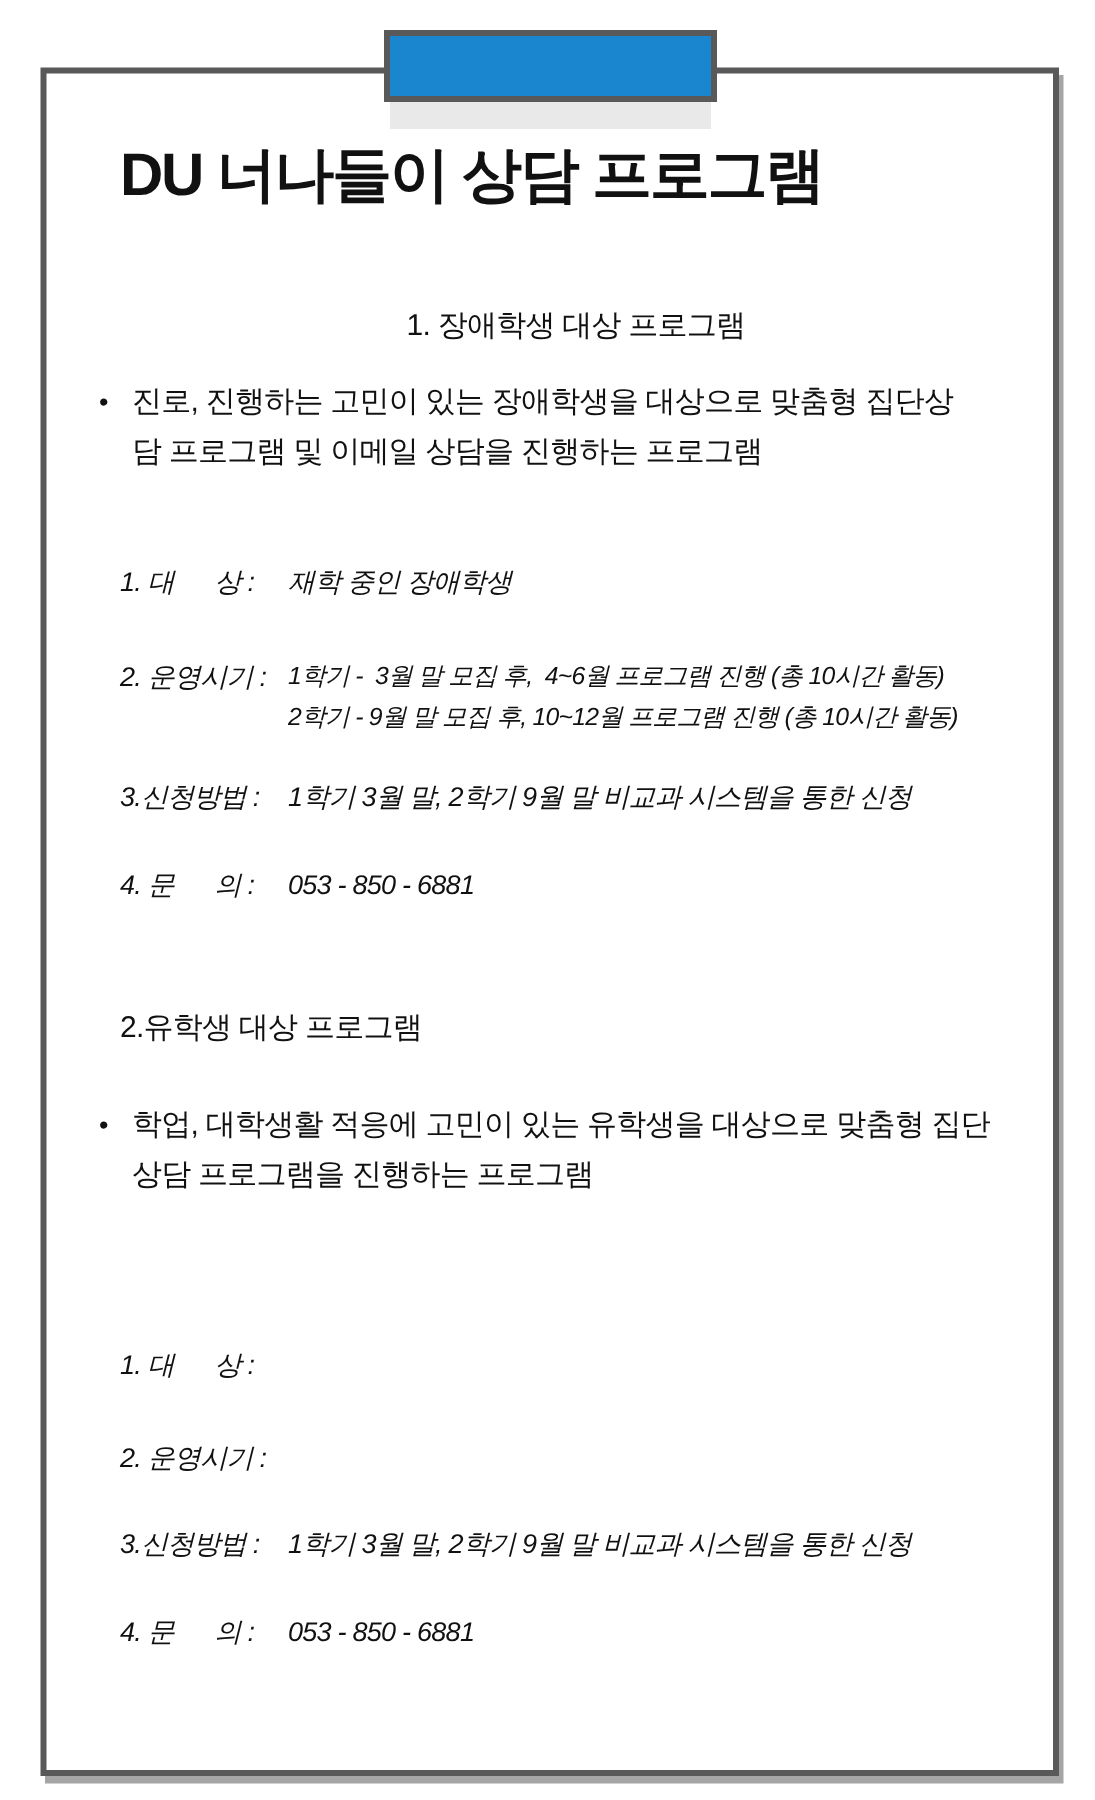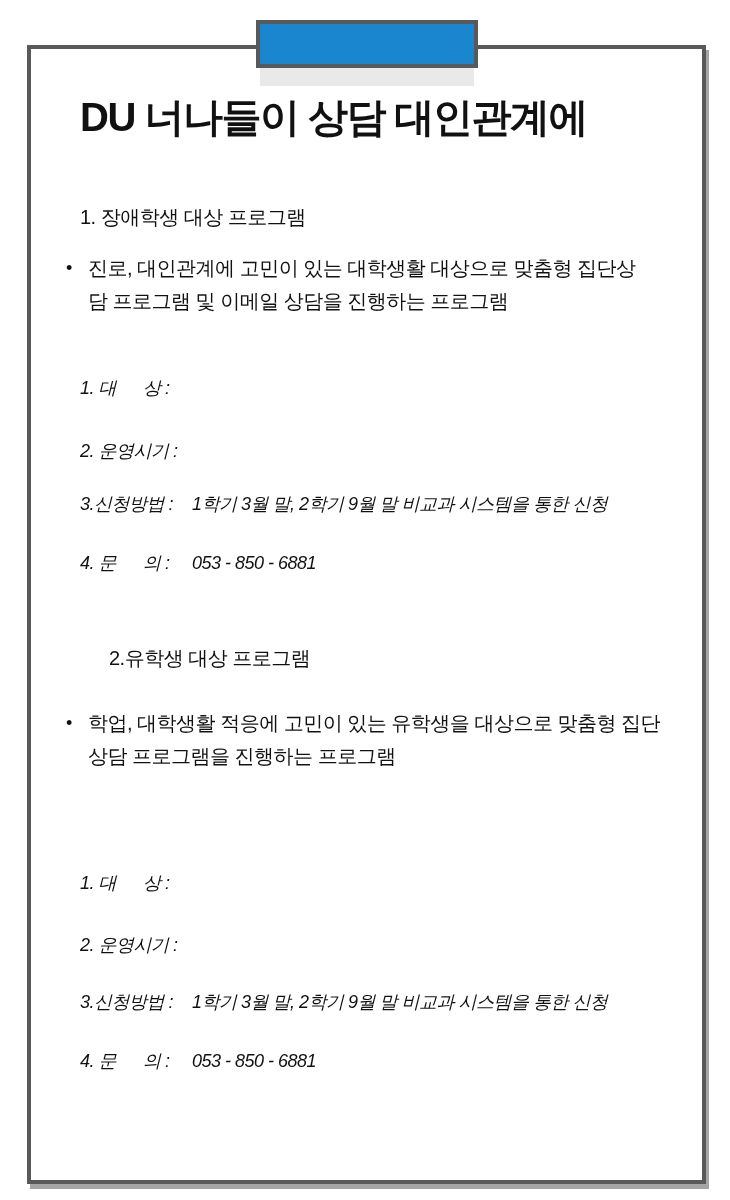--- a/index.html
+++ b/index.html
@@ -92,58 +92,61 @@
     flex: 0 0 112px;
     white-space: pre-wrap;
   }
   .row .value {
     white-space: pre-wrap;
     flex: 1 1 auto;
   }
   .row .value.small {
     font-size: 16.5px;
   }
-  .mt-h1   { margin-top: 63px; }
+  .mt-h1   { margin-top: 63px; text-align: center; }
   .mt-p1   { margin-top: 22px; }
   .mt-r1   { margin-top: 57px; }
   .mt-r2   { margin-top: 36px; }
   .mt-r3   { margin-top: 26px; }
   .mt-r4   { margin-top: 32px; }
-  .mt-h2   { margin-top: 68px; margin-left: 29px; }
+  .mt-h2   { margin-top: 68px; }
   .mt-p2   { margin-top: 36px; }
   .mt-r1b  { margin-top: 97px; }
   .mt-r2b  { margin-top: 35px; }
   .mt-r3b  { margin-top: 30px; }
   .mt-r4b  { margin-top: 32px; }
 </style>
 </head>
 <body>
 
 <div class="tab-shadow"></div>
 <div class="tab"></div>
 
 <div class="card">
   <div class="content">
 
-    <h1 class="title">DU 너나들이 상담 대인관계에</h1>
+    <h1 class="title">DU 너나들이 상담 프로그램</h1>
 
     <div class="sec-heading mt-h1">1. 장애학생 대상 프로그램</div>
 
     <div class="para mt-p1">
       <span class="bullet">•</span>
-      <span class="para-text">진로, 대인관계에 고민이 있는 대학생활 대상으로 맞춤형 집단상
+      <span class="para-text">진로, 진행하는 고민이 있는 장애학생을 대상으로 맞춤형 집단상
 담 프로그램 및 이메일 상담을 진행하는 프로그램</span>
     </div>
 
     <div class="row mt-r1">
       <span class="label">1. 대      상 :</span>
+      <span class="value">재학 중인 장애학생</span>
     </div>
 
     <div class="row mt-r2">
       <span class="label">2. 운영시기 :</span>
+      <span class="value small">1학기 -  3월 말 모집 후,  4~6월 프로그램 진행 (총 10시간 활동)
+2학기 - 9월 말 모집 후, 10~12월 프로그램 진행 (총 10시간 활동)</span>
     </div>
 
     <div class="row mt-r3">
       <span class="label">3.신청방법 :</span>
       <span class="value">1학기 3월 말, 2학기 9월 말 비교과 시스템을 통한 신청</span>
     </div>
 
     <div class="row mt-r4">
       <span class="label">4. 문      의 :</span>
       <span class="value">053 - 850 - 6881</span>

